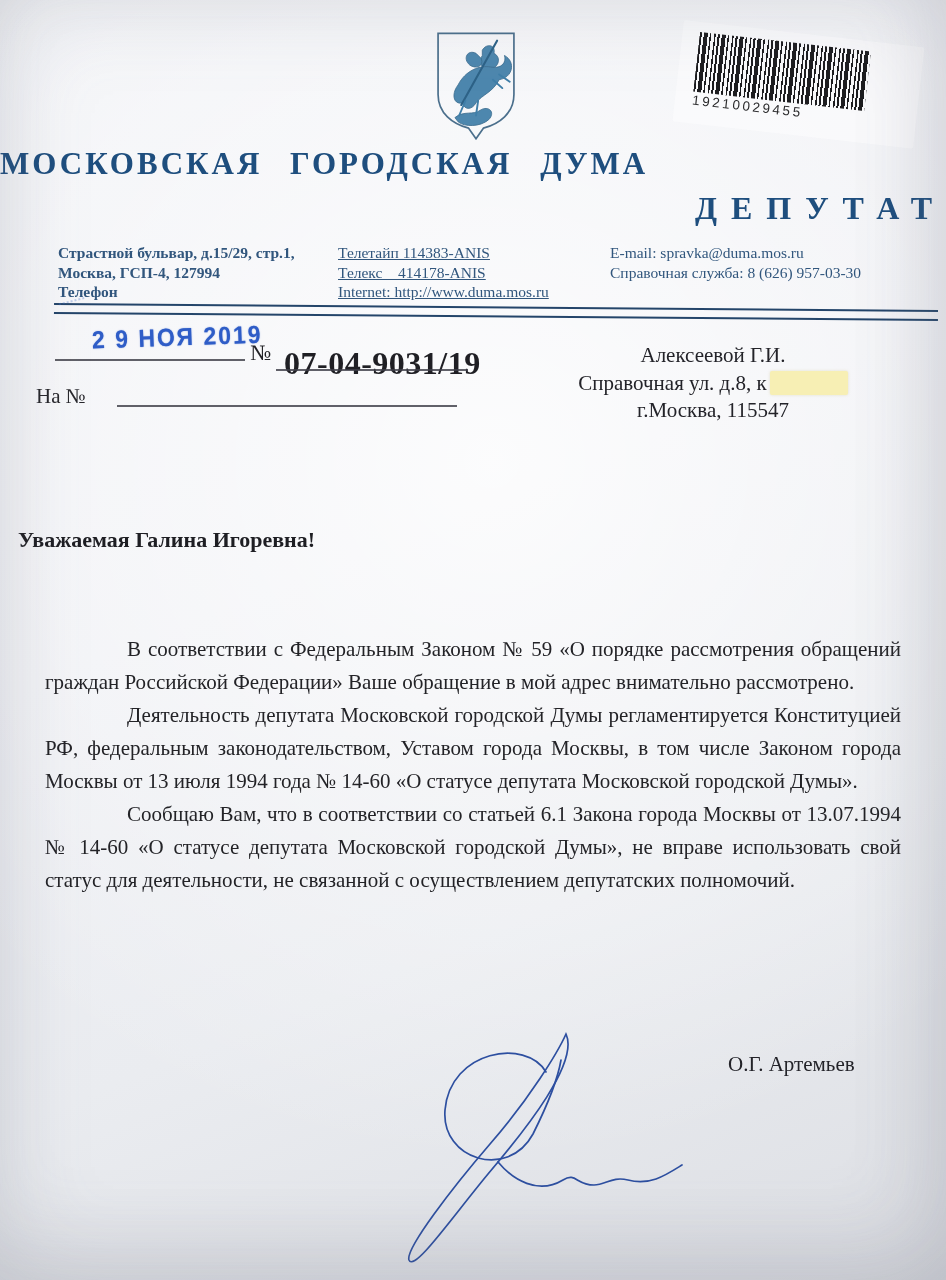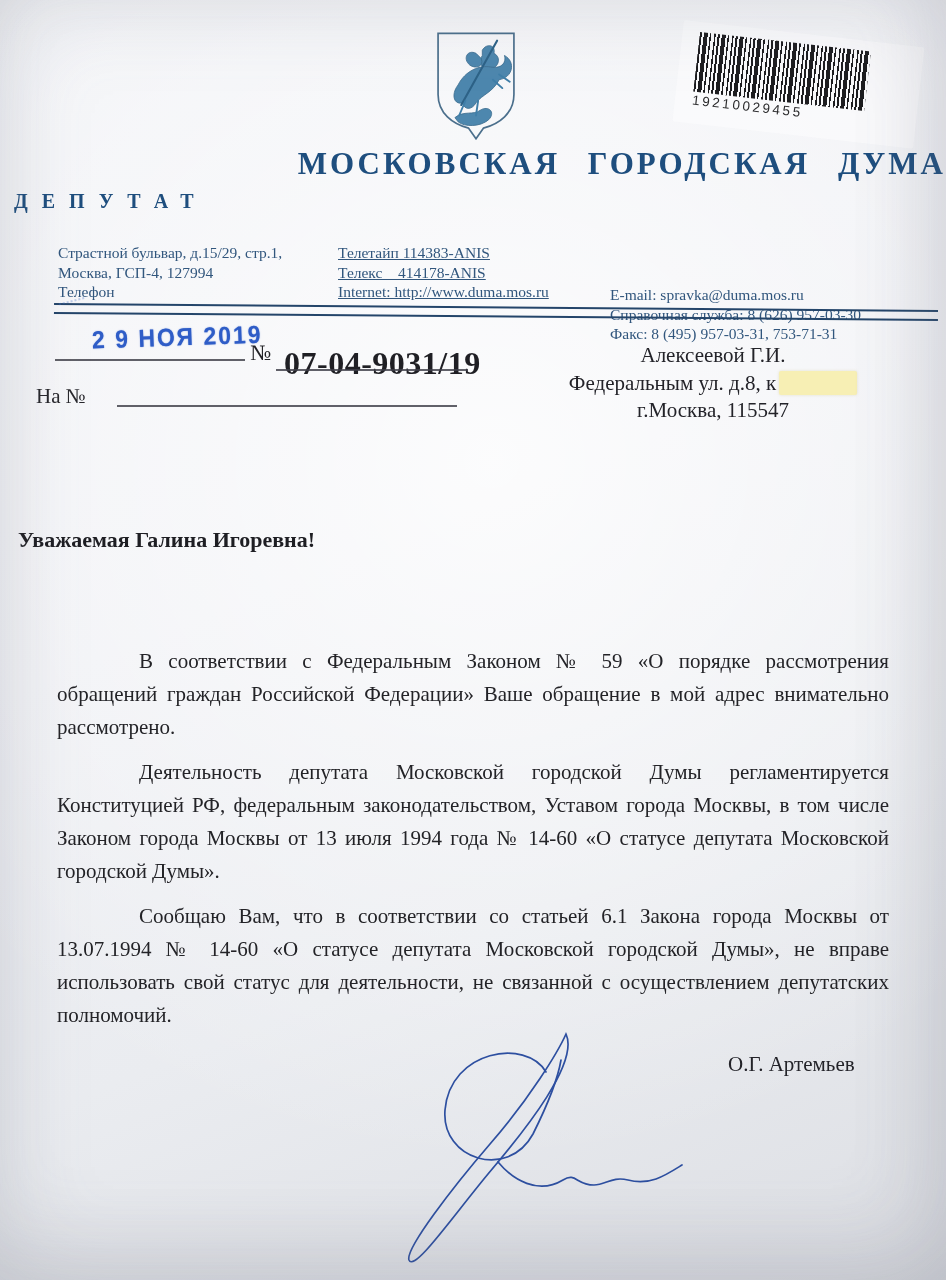--- a/index.html
+++ b/index.html
@@ -24,29 +24,29 @@
     background:repeating-linear-gradient(90deg,
       #1d1d20 0 2px, transparent 2px 4px,
       #1d1d20 4px 8px, transparent 8px 10px,
       #1d1d20 10px 11.5px, transparent 11.5px 14.5px,
       #1d1d20 14.5px 16px, transparent 16px 18px);}
   .barcode-num{font-family:"Liberation Sans","DejaVu Sans",sans-serif;font-size:13.5px;
     color:#2c2c2e;letter-spacing:2.6px;margin-top:1px;}
 
   .coat{left:420px;top:27px;}
 
-  .org-name{left:0;right:0;top:146px;text-align:right;font-size:31px;font-weight:bold;
+  .org-name{left:0;right:0;top:146px;text-align:left;font-size:31px;font-weight:bold;
     color:#1e4e7e;letter-spacing:3px;word-spacing:17px;}
-  .org-role{left:0;right:0;top:190px;text-align:left;font-size:20px;font-weight:bold;
+  .org-role{left:0;right:0;top:190px;text-align:right;font-size:32px;font-weight:bold;
     color:#1e4e7e;letter-spacing:14px;text-indent:14px;}
 
   .contact-col{top:243px;font-size:15.5px;line-height:19.5px;color:#31567d;}
-  .col-address{left:58px;}
+  .col-address{left:58px;font-weight:bold;}
   .col-telecom{left:338px;text-decoration:underline;}
-  .col-service{left:610px;margin-top:42px;}
+  .col-service{left:610px;}
   .contact-line{white-space:pre;}
 
   .double-rule{left:54px;width:884px;top:303px;height:7px;
     border-top:2px solid #24456a;border-bottom:2px solid #24456a;
     transform:rotate(0.45deg);transform-origin:left center;}
 
   
   .date-stamp{left:92px;top:324px;font-family:"Liberation Sans","DejaVu Sans",sans-serif;
     font-weight:700;font-size:23px;color:#2f5dc7;letter-spacing:2px;
     transform:rotate(-2deg) scaleY(1.08);text-shadow:0 0 1.2px rgba(47,93,199,.65);}
@@ -64,21 +64,21 @@
   .recipient{left:540px;top:342px;width:346px;text-align:center;font-size:21px;
     line-height:27.5px;color:#232329;}
   .redaction{display:inline-block;width:78px;height:24px;background:#f7efb4;
     border-radius:2px;vertical-align:-5px;margin-left:3px;box-shadow:0 0 3px rgba(180,160,60,.25);}
 
   
   .salutation{left:0;right:0;top:527px;text-align:left;text-indent:18px;
     font-size:22px;font-weight:bold;color:#1e1e23;}
   .letter-body{left:45px;top:633px;width:856px;font-size:21px;line-height:33px;
     color:#232327;text-align:justify;}
-  .letter-body p{margin:12px;text-indent:82px;}
+  .letter-body p{margin:0;text-indent:82px;}
 
   
   .sig{left:398px;top:1022px;}
   .sign-name{left:728px;top:1052px;font-size:21px;color:#232329;}
 </style>
 </head>
 <body>
 
 <div class="photo">
 
@@ -118,37 +118,36 @@
     <div class="contact-line">Телефон</div>
   </div>
   <div class="abs contact-col col-telecom">
     <div class="contact-line">Телетайп 114383-ANIS</div>
     <div class="contact-line">Телекс    414178-ANIS</div>
     <div class="contact-line">Internet: http://www.duma.mos.ru</div>
   </div>
   <div class="abs contact-col col-service">
     <div class="contact-line">E-mail: spravka@duma.mos.ru</div>
     <div class="contact-line">Справочная служба: 8 (626) 957-03-30</div>
-    <div class="contact-line">Факс: 8 (495) 957-03-31, 753-71-31</div>
   </div>
 
   <div class="abs double-rule"></div>
 
   <div class="abs stamp-smudge"></div>
   <div class="abs date-stamp">2 9 НОЯ 2019</div>
   <div class="abs u-line stamp-underline"></div>
   <div class="abs no-label">№</div>
   <div class="abs no-value">07-04-9031/19</div>
   <div class="abs u-line no-underline"></div>
   <div class="abs na-label">На №</div>
   <div class="abs u-line na-underline"></div>
 
   <div class="abs recipient">
     <div>Алексеевой Г.И.</div>
-    <div><span>Федеральным ул. д.8, к</span><span class="redaction"></span></div>
+    <div><span>Справочная ул. д.8, к</span><span class="redaction"></span></div>
     <div>г.Москва, 115547</div>
   </div>
 
   <div class="abs salutation">Уважаемая Галина Игоревна!</div>
   <div class="abs letter-body">
     <p>В соответствии с Федеральным Законом № 59 «О порядке рассмотрения обращений граждан Российской Федерации» Ваше обращение в мой адрес внимательно рассмотрено.</p>
     <p>Деятельность депутата Московской городской Думы регламентируется Конституцией РФ, федеральным законодательством, Уставом города Москвы, в том числе Законом города Москвы от 13 июля 1994 года № 14-60 «О статусе депутата Московской городской Думы».</p>
     <p>Сообщаю Вам, что в соответствии со статьей 6.1 Закона города Москвы от 13.07.1994 № 14-60 «О статусе депутата Московской городской Думы», не вправе использовать свой статус для деятельности, не связанной с осуществлением депутатских полномочий.</p>
   </div>
 

